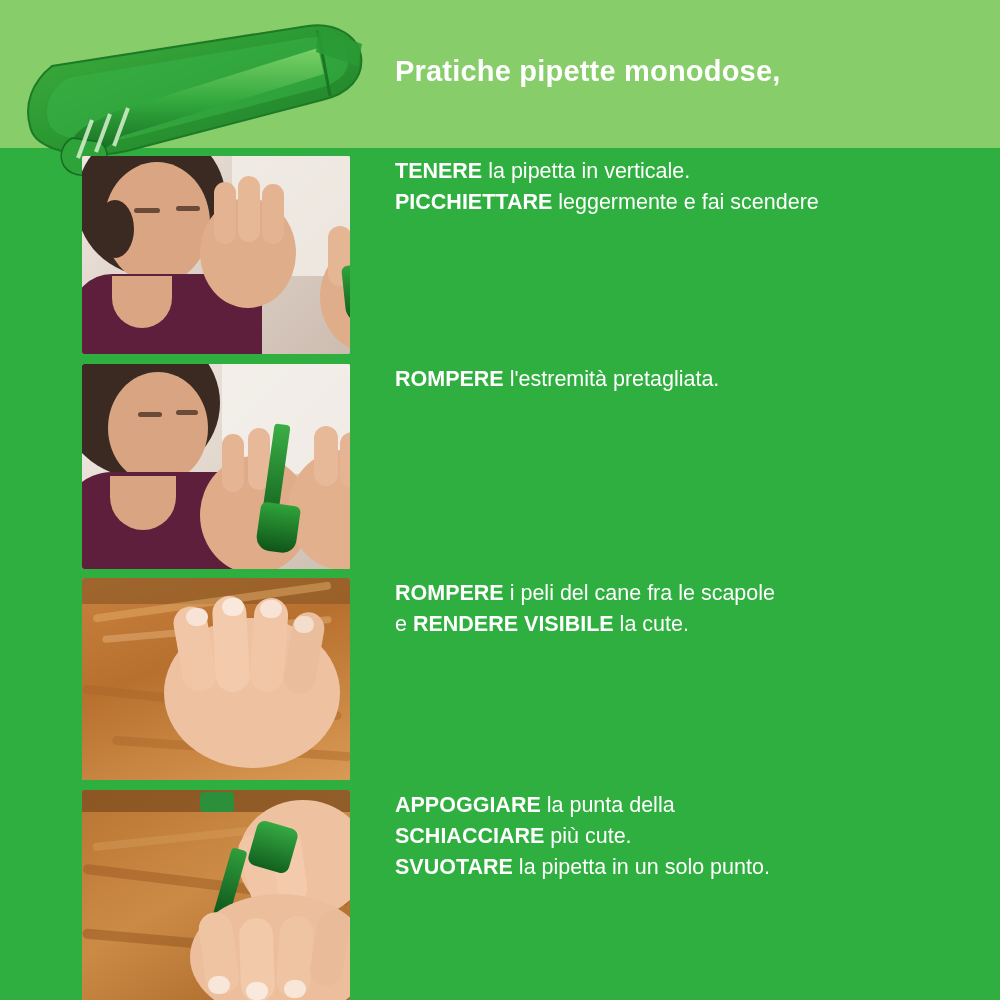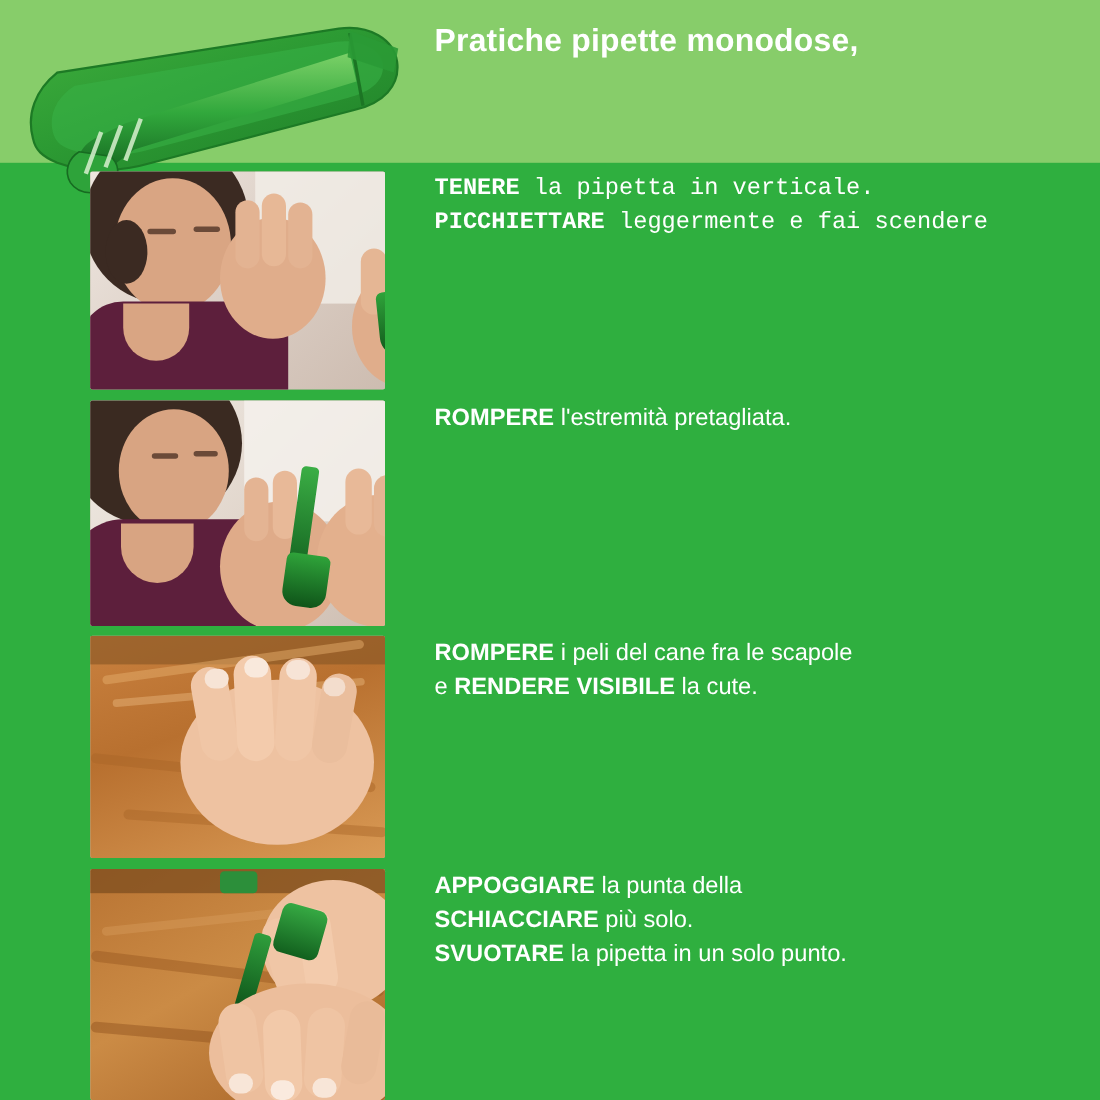--- a/index.html
+++ b/index.html
@@ -22,21 +22,21 @@
     position: absolute;
     left: 0;
     top: 0;
     width: 1000px;
     height: 148px;
     background: #87cd6a;
   }
   .header-text {
     position: absolute;
     left: 395px;
-    top: 18px;
+    top: 52px;
     width: 580px;
     color: #ffffff;
     font-weight: bold;
     font-size: 29px;
     line-height: 38px;
     letter-spacing: 0.2px;
   }
   .header-line {
     display: block;
     white-space: nowrap;
@@ -177,21 +177,21 @@
           <div class="rect" style="left:132px;top:26px;width:22px;height:62px;background:#e3b392;border-radius:12px;"></div>
           <div class="rect" style="left:156px;top:20px;width:22px;height:66px;background:#e7b896;border-radius:12px;"></div>
           <div class="rect" style="left:180px;top:28px;width:22px;height:60px;background:#e3b392;border-radius:12px;"></div>
 
           <div class="blob" style="left:238px;top:86px;width:96px;height:110px;background:#e0ad8b;"></div>
           <div class="rect" style="left:246px;top:70px;width:24px;height:60px;background:#e5b694;border-radius:12px;"></div>
 
           <div class="rect" style="left:262px;top:108px;width:44px;height:58px;background:linear-gradient(180deg,#2fa33a,#10561b);border-radius:6px 6px 16px 16px;transform:rotate(-6deg);"></div>
         </div>
       </div>
-      <div class="step-text" style="top:0;font-family:Liberation Mono, monospace;">
+      <div class="step-text" style="top:0;">
         <span class="ln"><b>TENERE</b><span class="norm"> la pipetta in verticale.</span></span>
         <span class="ln"><b>PICCHIETTARE</b><span class="norm"> leggermente e fai scendere</span></span>
       </div>
     </div>
 
     <div class="step" style="top:216px;height:214px;">
       <div class="step-photo" style="top:0;height:205px;">
         <div class="scene">
           <div class="rect" style="left:0;top:0;width:100%;height:100%;background:linear-gradient(135deg,#f1ece6 0%,#e2d7cd 50%,#cdbdb1 100%);"></div>
           <div class="rect" style="left:140px;top:0;width:128px;height:110px;background:#f5f1ec;opacity:.85;"></div>
@@ -273,19 +273,19 @@
           <div class="rect" style="left:158px;top:128px;width:34px;height:84px;background:#f2c9a9;border-radius:18px;transform:rotate(-2deg);"></div>
           <div class="rect" style="left:196px;top:126px;width:34px;height:82px;background:#efc4a3;border-radius:18px;transform:rotate(4deg);"></div>
           <div class="rect" style="left:232px;top:120px;width:32px;height:76px;background:#e9bb99;border-radius:18px;transform:rotate(10deg);"></div>
           <div class="rect" style="left:126px;top:186px;width:22px;height:18px;background:#f8e6d8;border-radius:9px;"></div>
           <div class="rect" style="left:164px;top:192px;width:22px;height:18px;background:#faeade;border-radius:9px;"></div>
           <div class="rect" style="left:202px;top:190px;width:22px;height:18px;background:#f8e6d8;border-radius:9px;"></div>
         </div>
       </div>
       <div class="step-text" style="top:0;">
         <span class="ln"><b>APPOGGIARE</b><span class="norm"> la punta della</span></span>
-        <span class="ln"><b>SCHIACCIARE</b><span class="norm"> più solo.</span></span>
+        <span class="ln"><b>SCHIACCIARE</b><span class="norm"> più cute.</span></span>
         <span class="ln"><b>SVUOTARE</b><span class="norm"> la pipetta in un solo punto.</span></span>
       </div>
     </div>
 
   </div>
 </div>
 
 </body></html>

